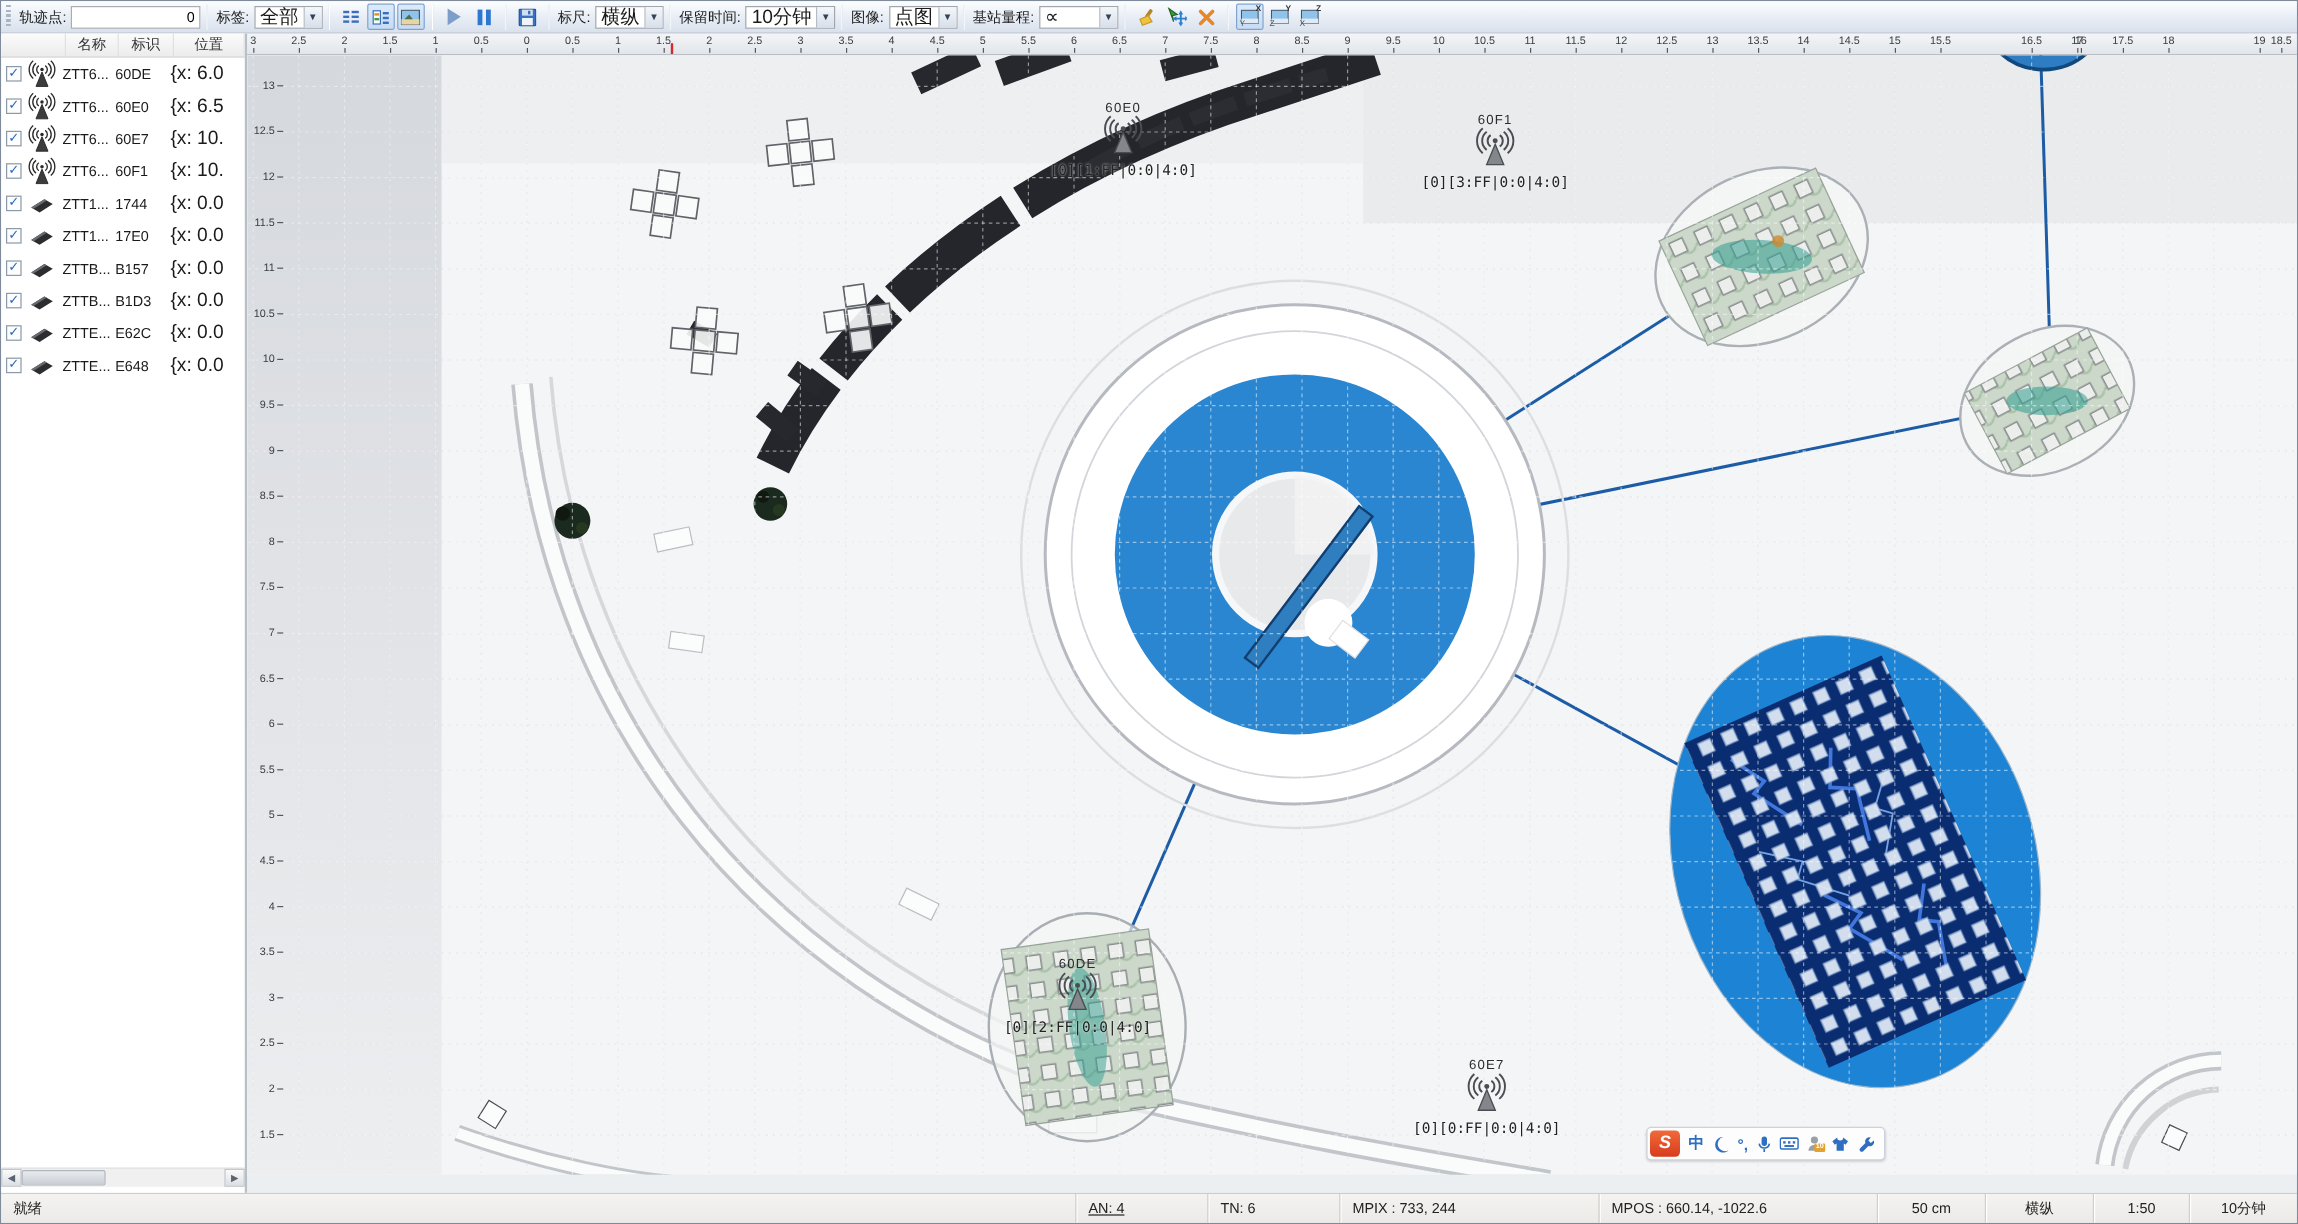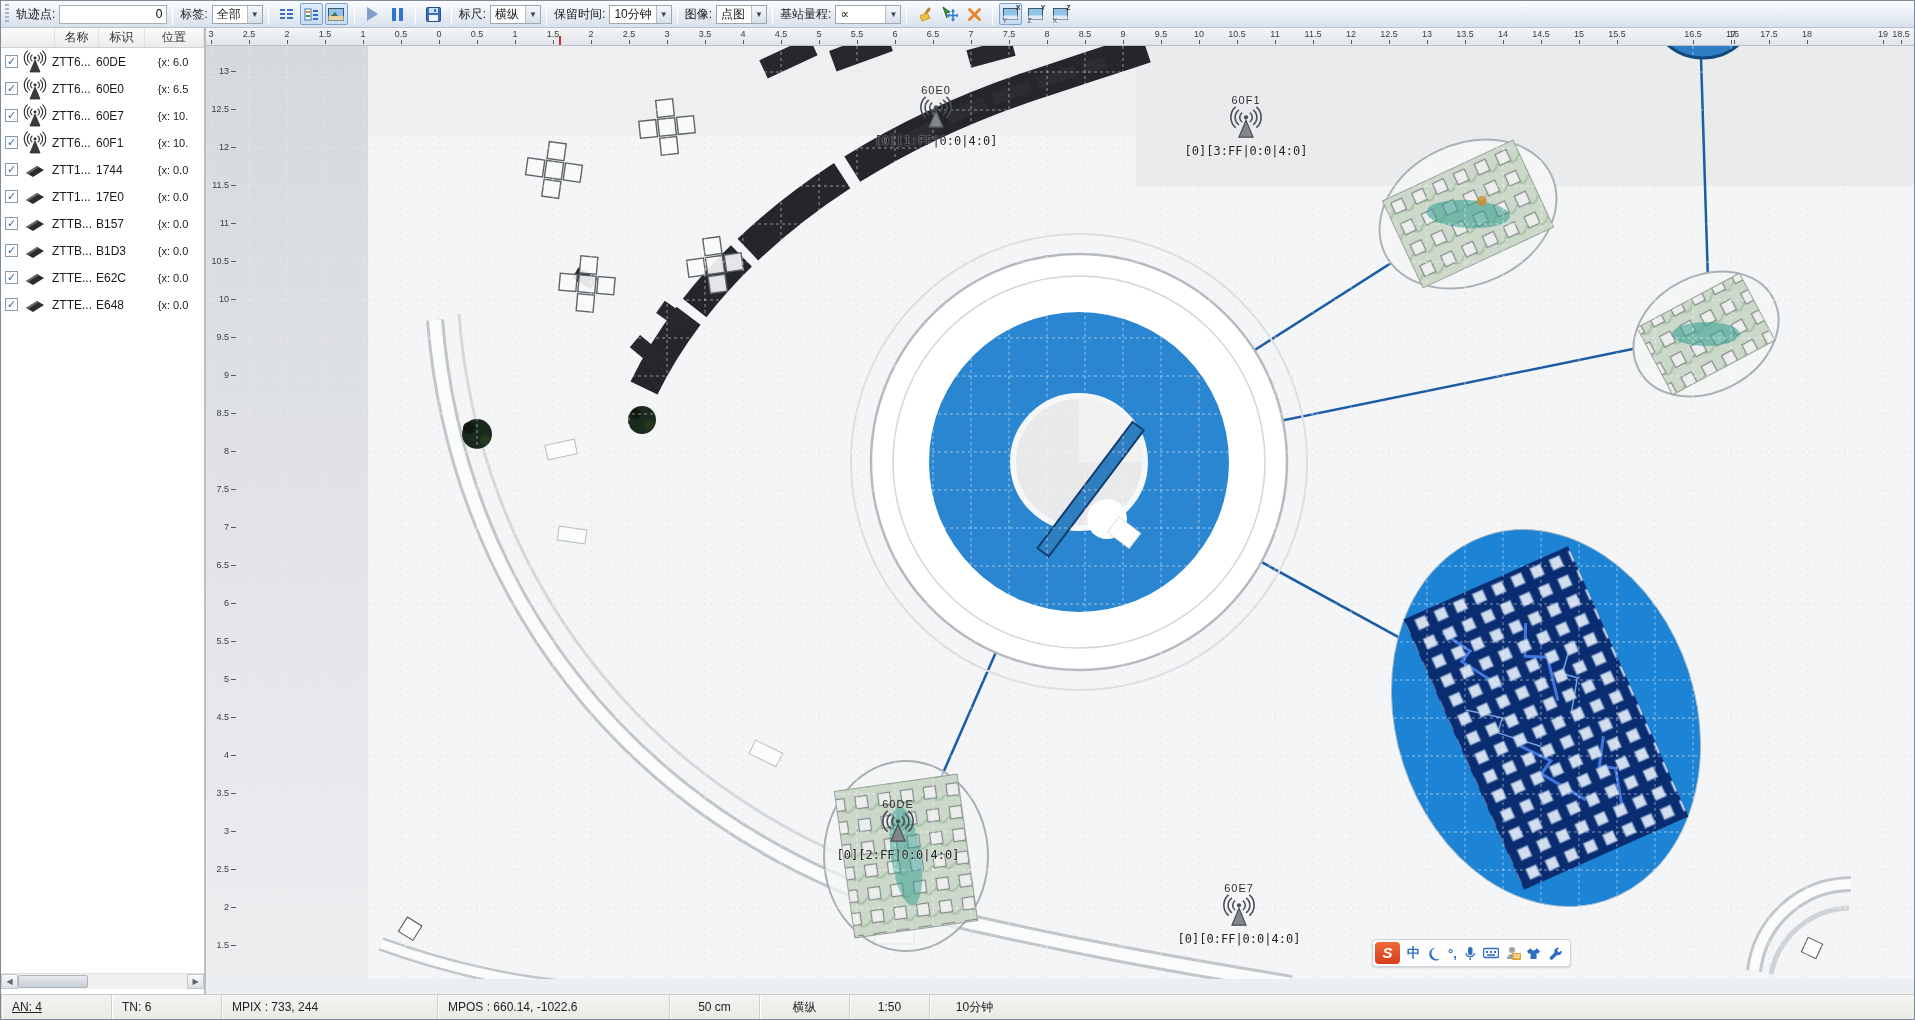--- a/index.html
+++ b/index.html
@@ -13,42 +13,42 @@
   .win-controls { margin-left:auto; display:flex; gap:2px; padding-right:4px; }
   .wbtn { width:22px; height:13px; font-size:9px; line-height:11px; text-align:center; color:#444; background:linear-gradient(#f5f8fb,#dbe3ee); border:1px solid #b4bfce; border-radius:2px; }
 
   
   .toolbar { height:27px; display:flex; align-items:center; background:linear-gradient(#fcfdfe,#e7edf5 55%,#d9e1ec); border-bottom:1px solid #b9c2d0; padding:0 4px; font-size:12px; color:#1a1a1a; white-space:nowrap; }
   .grip { width:4px; height:20px; margin-right:5px; background:repeating-linear-gradient(#aab4c2 0 2px, transparent 2px 4px); }
   .tsep { width:1px; height:21px; background:#bfc7d3; border-right:1px solid #fff; margin:0 5px; }
   .tlabel { margin:0 4px 0 2px; }
   .tp-input { width:108px; height:19px; border:1px solid #a9adb4; background:#fff; text-align:right; padding-right:4px; font-size:12px; font-family:inherit; }
   .dd { display:inline-flex; height:19px; border:1px solid #a0a6ae; background:#fff; align-items:center; }
-  .dd .val { padding:0 4px; min-width:34px; font-size:12px; }
+  .dd .val { padding:0 4px; min-width:34px; font-size:16px; }
   .dd .arrow { width:15px; height:17px; background:linear-gradient(#f4f7fa,#d7dfe9); border-left:1px solid #b4bcc6; font-size:8px; color:#33425a; text-align:center; line-height:17px; }
   .tbtn { width:23px; height:22px; display:inline-flex; align-items:center; justify-content:center; border:1px solid transparent; border-radius:2px; margin:0 1px; background:transparent; }
   .tbtn.pressed { border:1px solid #7da2ce; background:linear-gradient(#dcebfb,#c6dcf3); }
   .play-tri { width:0; height:0; border-left:11px solid #7d9ec9; border-top:7px solid transparent; border-bottom:7px solid transparent; }
   .pause-ic { display:flex; gap:3px; } .pause-ic i { width:4px; height:13px; background:#2e77d0; }
   .axisbtn { position:relative; }
   .axisbtn .sup { position:absolute; top:0px; right:1px; font-size:7px; font-weight:bold; color:#333; }
   .axisbtn .sub { position:absolute; bottom:0px; left:2px; font-size:7px; color:#555; }
 
   
   .main { flex:1; display:flex; min-height:0; position:relative; }
 
   
   .sidepanel { width:205px; background:#fff; border-right:2px solid #b9bfc6; position:relative; }
   .thead { height:20px; display:flex; background:linear-gradient(#fbfbfb,#ececec); border-bottom:1px solid #cfcfcf; font-size:12px; color:#333; }
   .thead .hc { border-right:1px solid #e0e0e0; display:flex; align-items:center; justify-content:center; }
   .hc.c1{width:54px;} .hc.c2{width:44px;} .hc.c3{width:46px;} .hc.c4{flex:1;}
   .trow { height:27px; display:flex; align-items:center; font-size:12px; color:#1a1a1a; }
   .trow .cb { width:13px; height:13px; margin-left:4px; border:1px solid #8a9aa8; background:#fdfdfd; font-size:11px; line-height:11px; text-align:center; color:#2b6cb8; }
   .trow .ricon { width:34px; display:flex; justify-content:center; }
-  .trow .nm { width:44px; overflow:hidden; } .trow .tid { width:46px; } .trow .ps { flex:1; font-size:11px;text-align:center; }
+  .trow .nm { width:44px; overflow:hidden; } .trow .tid { width:46px; } .trow .ps { flex:1; font-size:16px; }
   .hscroll { position:absolute; bottom:5px; left:0; right:0; height:16px; background:#f0f0f0; border-top:1px solid #e2e2e2; display:flex; }
   .sbtn { width:17px; height:15px; background:linear-gradient(#fafafa,#dcdfe3); border:1px solid #c2c7cd; font-size:8px; color:#5a6572; text-align:center; line-height:14px; }
   .sthumb { width:70px; height:13px; margin-top:1px; background:linear-gradient(#e8ebee,#c9ced5); border:1px solid #aeb5bd; border-radius:2px; }
   .strack { flex:1; }
 
   
   .mapcol { flex:1; display:flex; flex-direction:column; min-width:0; }
   .hruler { height:18px; position:relative; background:linear-gradient(#f3f5f7,#e2e5ea); border-bottom:1px solid #b9bfc6; overflow:hidden; }
   .ht { position:absolute; top:1px; width:26px; margin-left:-13px; text-align:center; font-size:9px; color:#3a3d40; }
   .ht .tick { width:1px; height:4px; background:#55595e; margin:1px auto 0; }
@@ -867,20 +867,21 @@
                 <path d="M11,2 a3.5,3.5 0 0 0 -4.5,4.5 L2,11 a1.8,1.8 0 0 0 2.5,2.5 L9,9 a3.5,3.5 0 0 0 4.5,-4.5 L11,6.5 L9,4.5 Z" fill="#2f6fc1"></path>
               </svg>
             </span>
         </div>
 
       </div>
     </div>
   </div>
 
   <div class="statusbar">
+    <div class="seg ready">就绪</div>
     <div class="seg" style="width:110px;text-decoration:underline;">AN: 4</div>
     <div class="seg" style="width:110px;">TN: 6</div>
     <div class="seg" style="width:216px;">MPIX : 733, 244</div>
     <div class="seg" style="width:232px;">MPOS : 660.14, -1022.6</div>
     <div class="seg center" style="width:90px;">50 cm</div>
     <div class="seg center" style="width:90px;">横纵</div>
     <div class="seg center" style="width:80px;">1:50</div>
     <div class="seg center" style="width:90px;">10分钟</div>
   </div>
 

